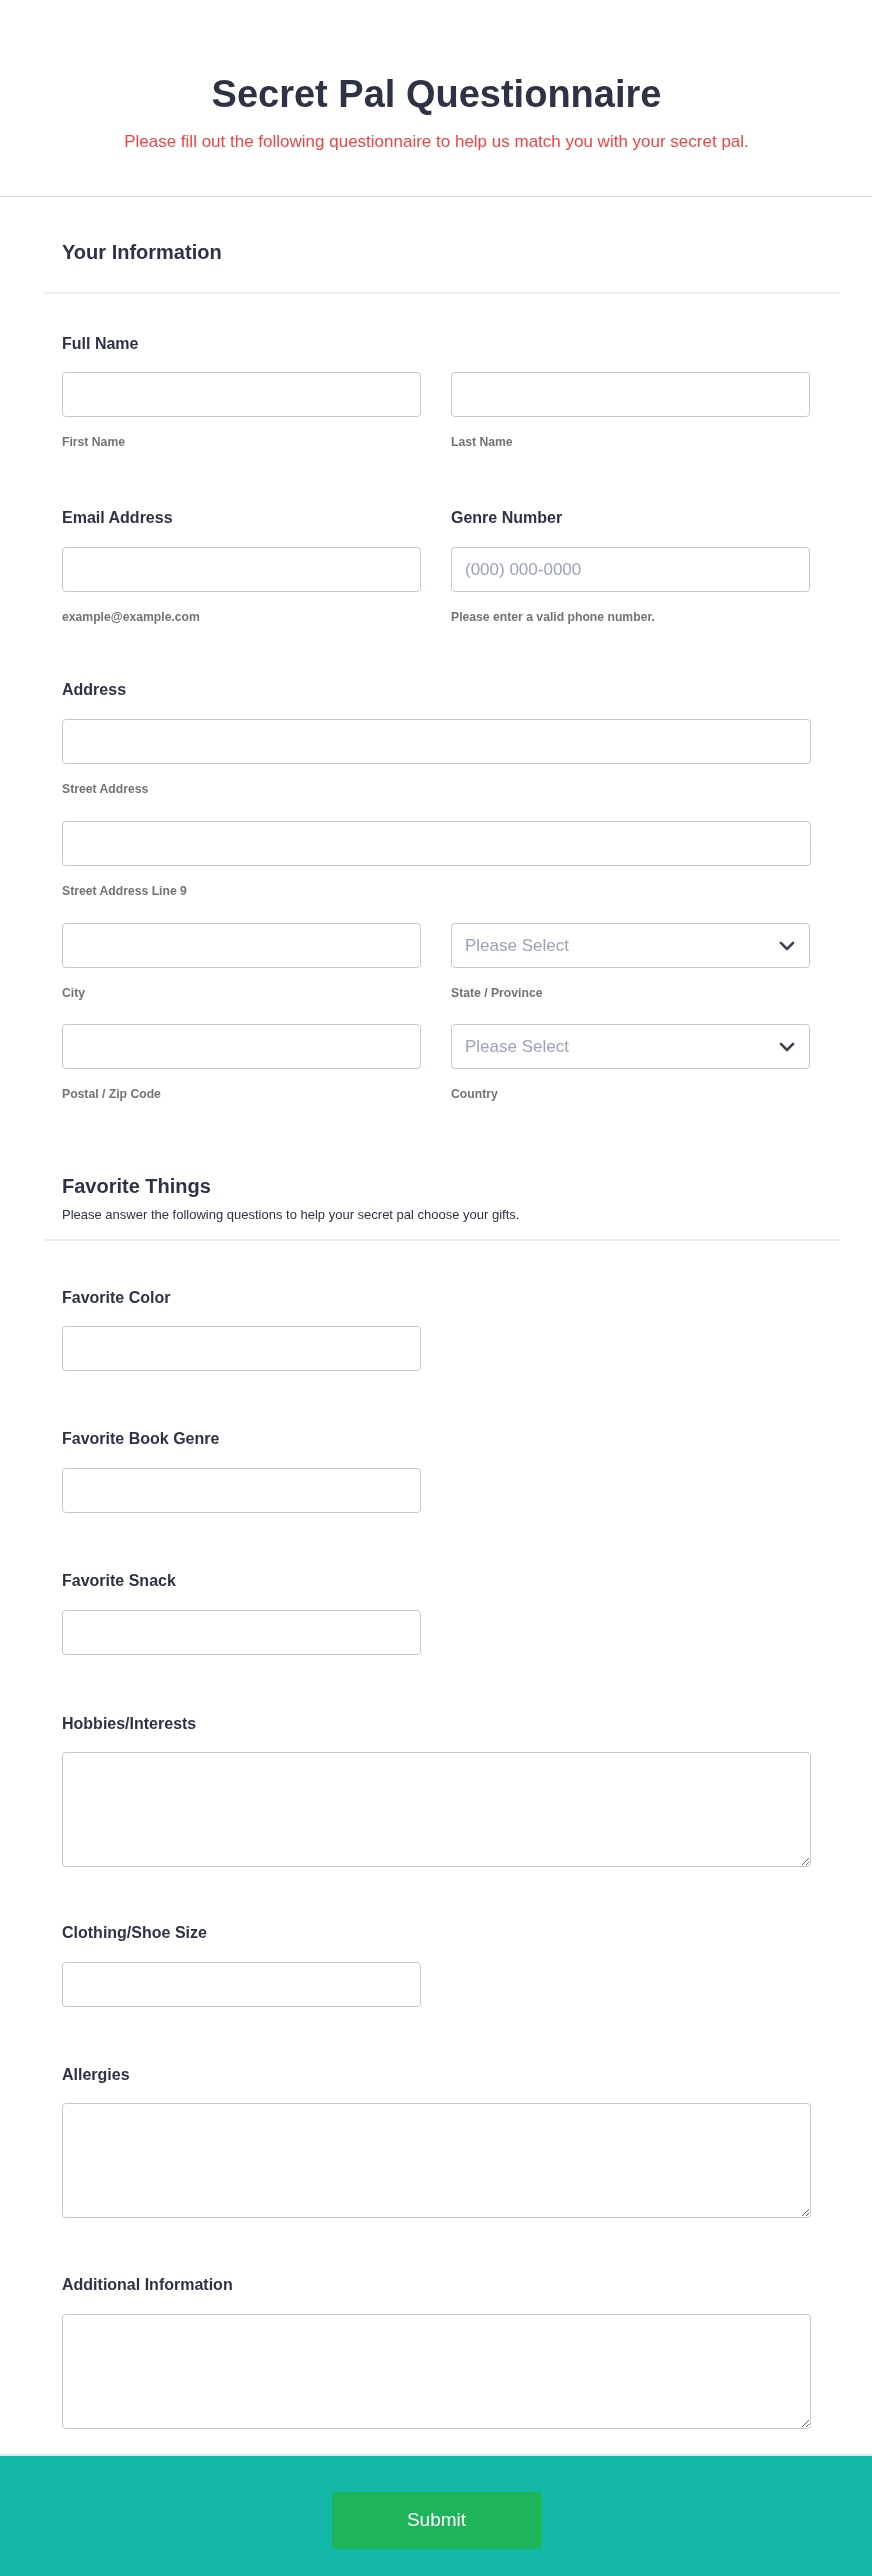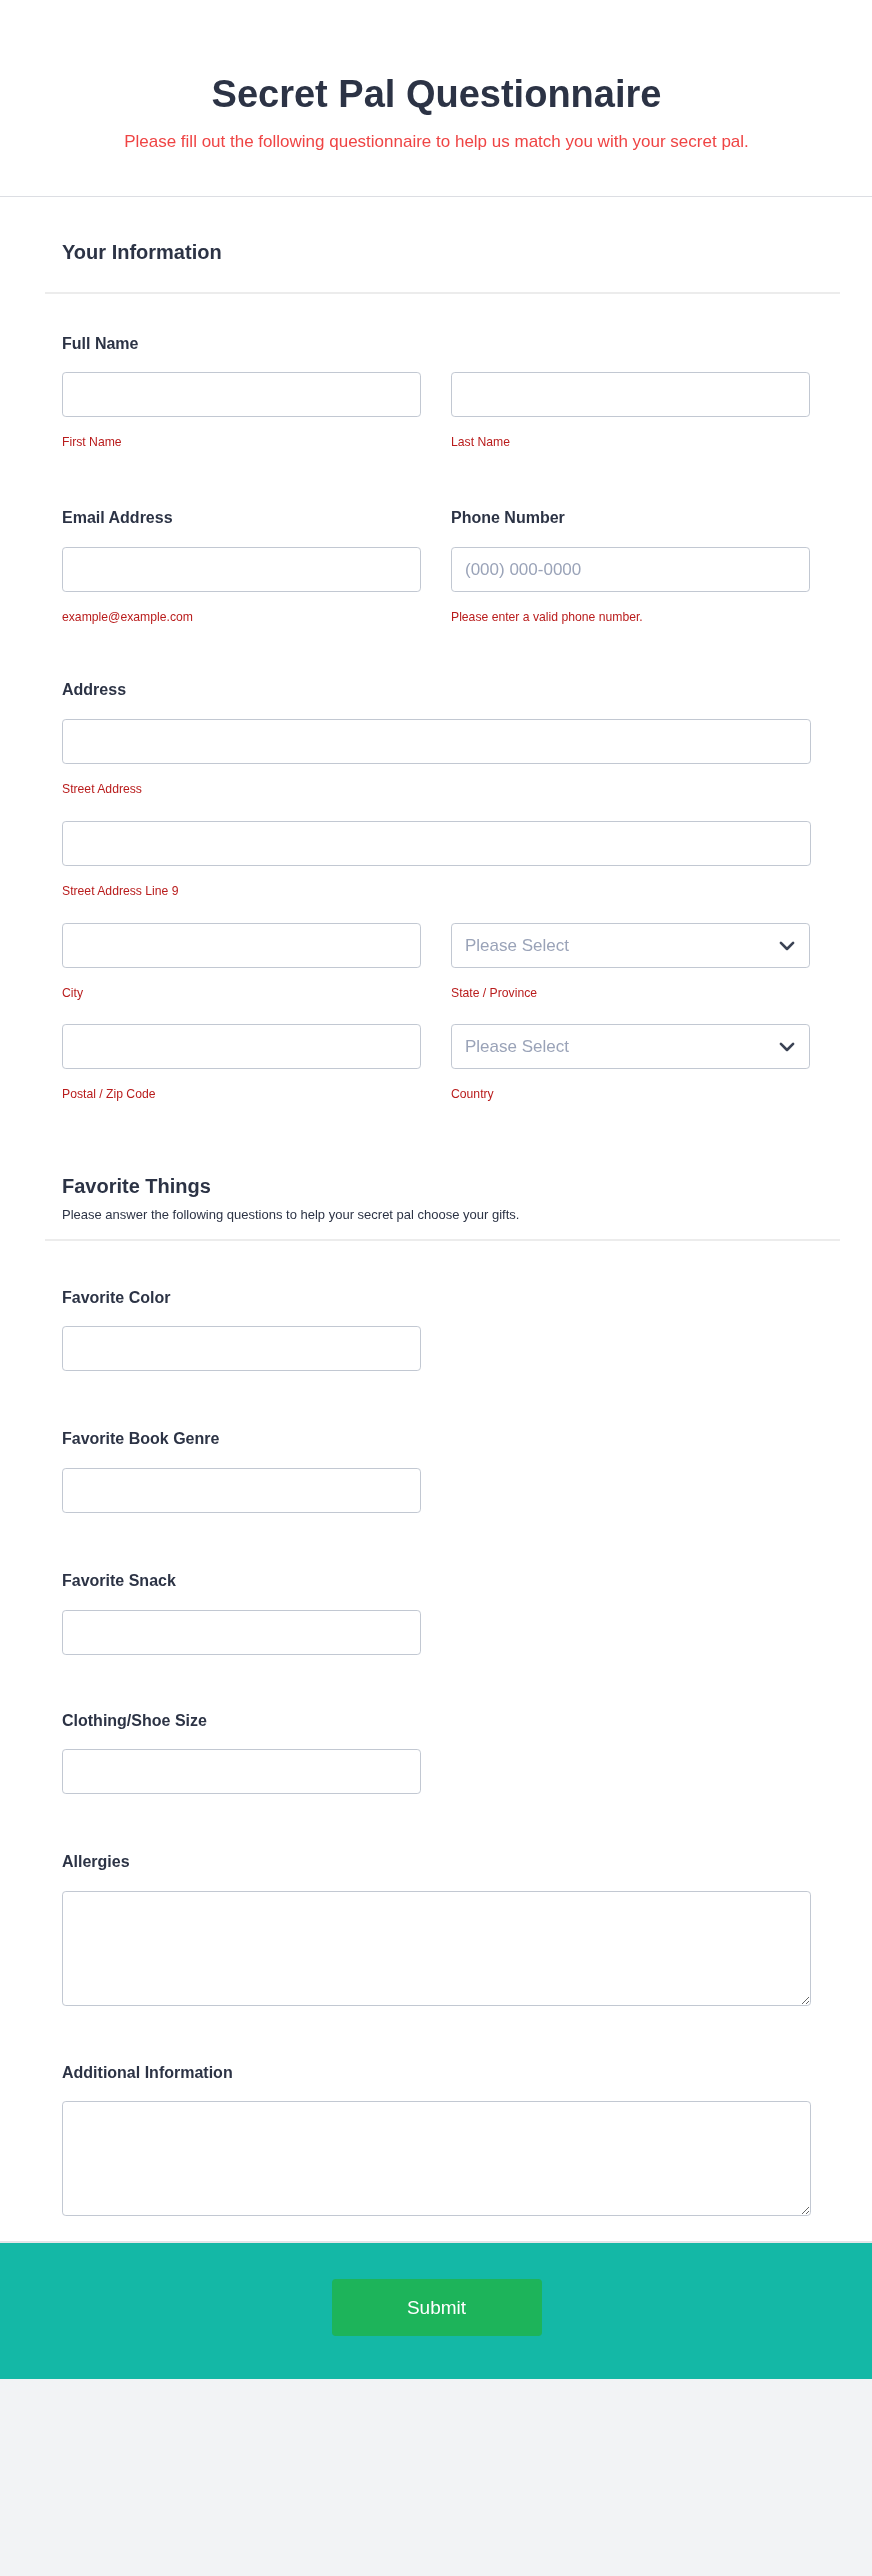--- a/index.html
+++ b/index.html
@@ -61,22 +61,22 @@
   .qlabel {
     font-size: 16px;
     line-height: 20.6px;
     font-weight: 600;
     color: #2c3345;
   }
   .sublabel {
     margin-top: 17px;
     font-size: 12.2px;
     line-height: 16px;
-    font-weight: 400;
-    color: #b91c1c;
+    font-weight: 700;
+    color: #737373;
   }
 
   .control {
     display: block;
     width: 100%;
     height: 45px;
     margin-top: 18px;
     border: 1.9px solid #c2c8d2;
     border-radius: 3.8px;
     background: #ffffff;
@@ -179,21 +179,21 @@
         </div>
       </div>
 
       <div class="q q-emailphone row">
         <div class="col">
           <div class="qlabel">Email Address</div>
           <input class="control" type="text" style="">
           <div class="sublabel">example@example.com</div>
         </div>
         <div class="col">
-          <div class="qlabel">Phone Number</div>
+          <div class="qlabel">Genre Number</div>
           <input class="control" type="text" placeholder="(000) 000-0000" style="">
           <div class="sublabel">Please enter a valid phone number.</div>
         </div>
       </div>
 
       <div class="q q-address">
         <div class="qlabel">Address</div>
 
         <input class="control" type="text" style="">
         <div class="sublabel">Street Address</div>
@@ -254,20 +254,24 @@
       <div class="q q-genre">
         <div class="qlabel">Favorite Book Genre</div>
         <input class="control half" type="text" style="">
       </div>
 
       <div class="q q-snack">
         <div class="qlabel">Favorite Snack</div>
         <input class="control half" type="text" style="">
       </div>
 
+      <div class="q q-hobbies">
+        <div class="qlabel">Hobbies/Interests</div>
+        <textarea class="control" style=""></textarea>
+      </div>
 
       <div class="q q-clothing">
         <div class="qlabel">Clothing/Shoe Size</div>
         <input class="control half" type="text" style="">
       </div>
 
       <div class="q q-allergies">
         <div class="qlabel">Allergies</div>
         <textarea class="control" style=""></textarea>
       </div>

